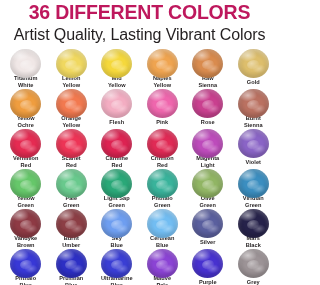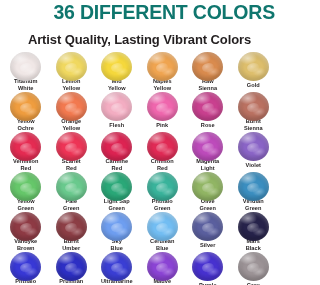--- a/index.html
+++ b/index.html
@@ -22,31 +22,30 @@
     box-sizing: border-box;
   }
   .header {
     text-align: center;
     padding-top: 2px;
   }
   .title {
     font-size: 19.5px;
     font-weight: bold;
     letter-spacing: -0.2px;
-    color: #0f766e;
+    color: #be185d;
     line-height: 1.05;
     margin: 0;
     padding: 0 4px;
-    text-align: right;
   }
   .subtitle {
-    font-size: 13px;
-    font-weight: bold;
+    font-size: 16px;
+    font-weight: normal;
     color: #231f20;
-    margin: 10px 0 0 0;
+    margin: 4px 0 0 0;
     letter-spacing: -0.1px;
   }
   .grid {
     margin-top: 5px;
     display: grid;
     grid-template-columns: repeat(6, 1fr);
     grid-auto-rows: 40px;
     row-gap: 0px;
     column-gap: 0px;
     padding: 0 3px;

